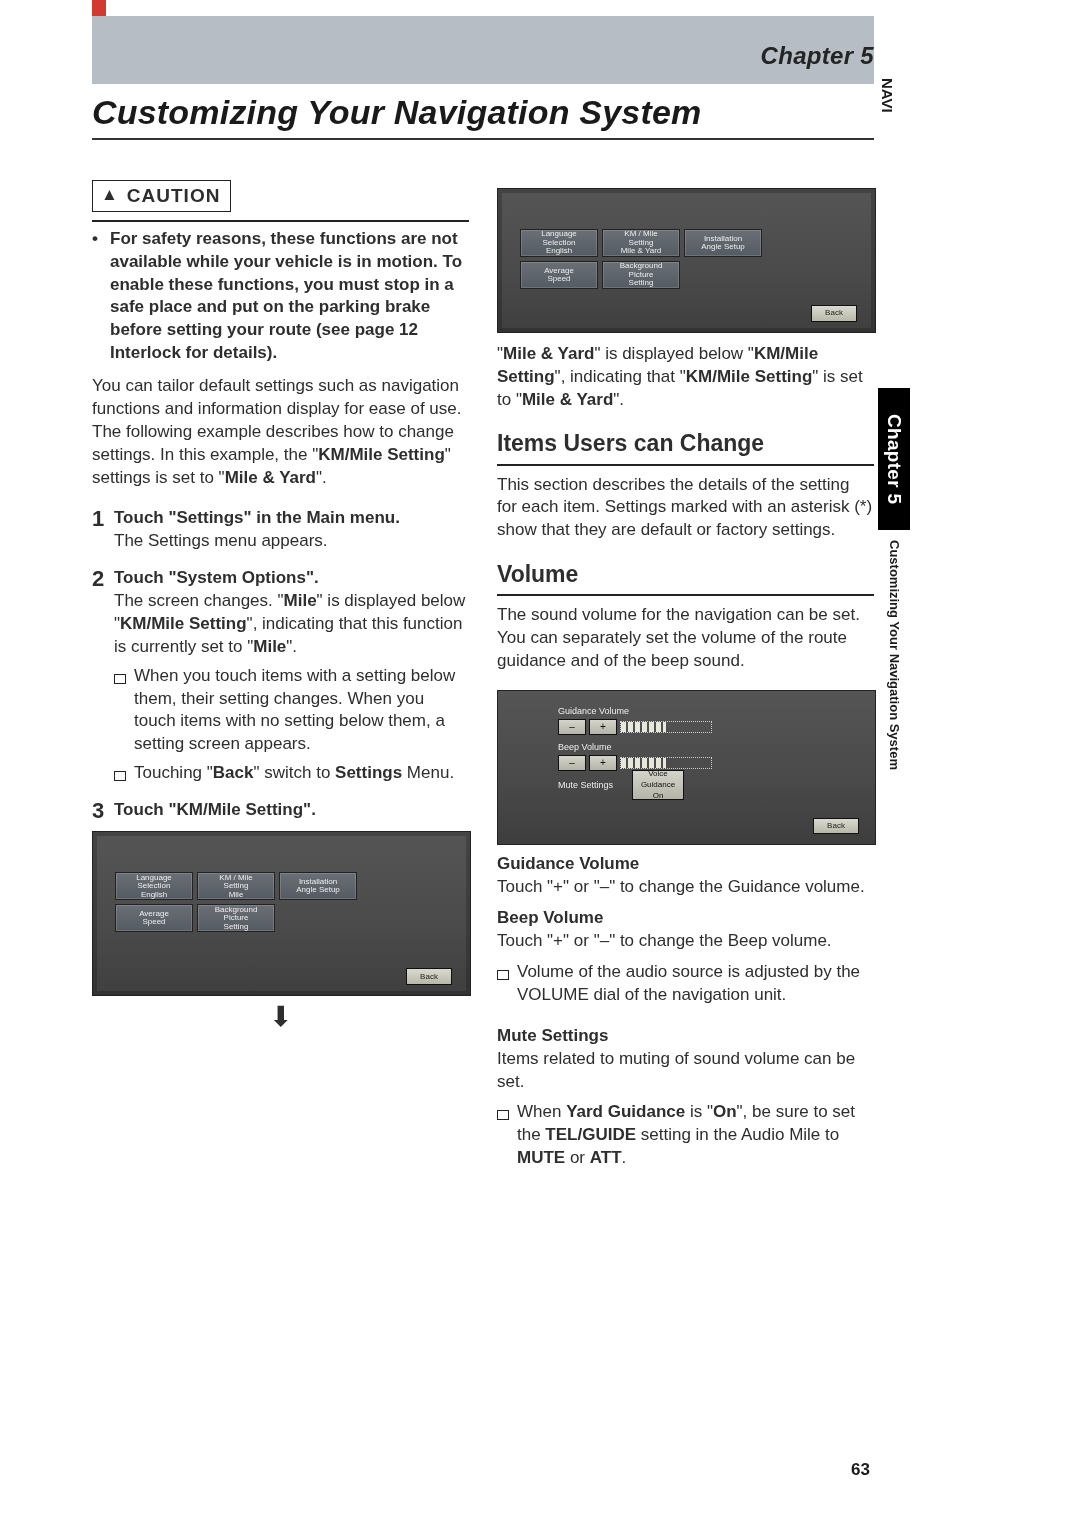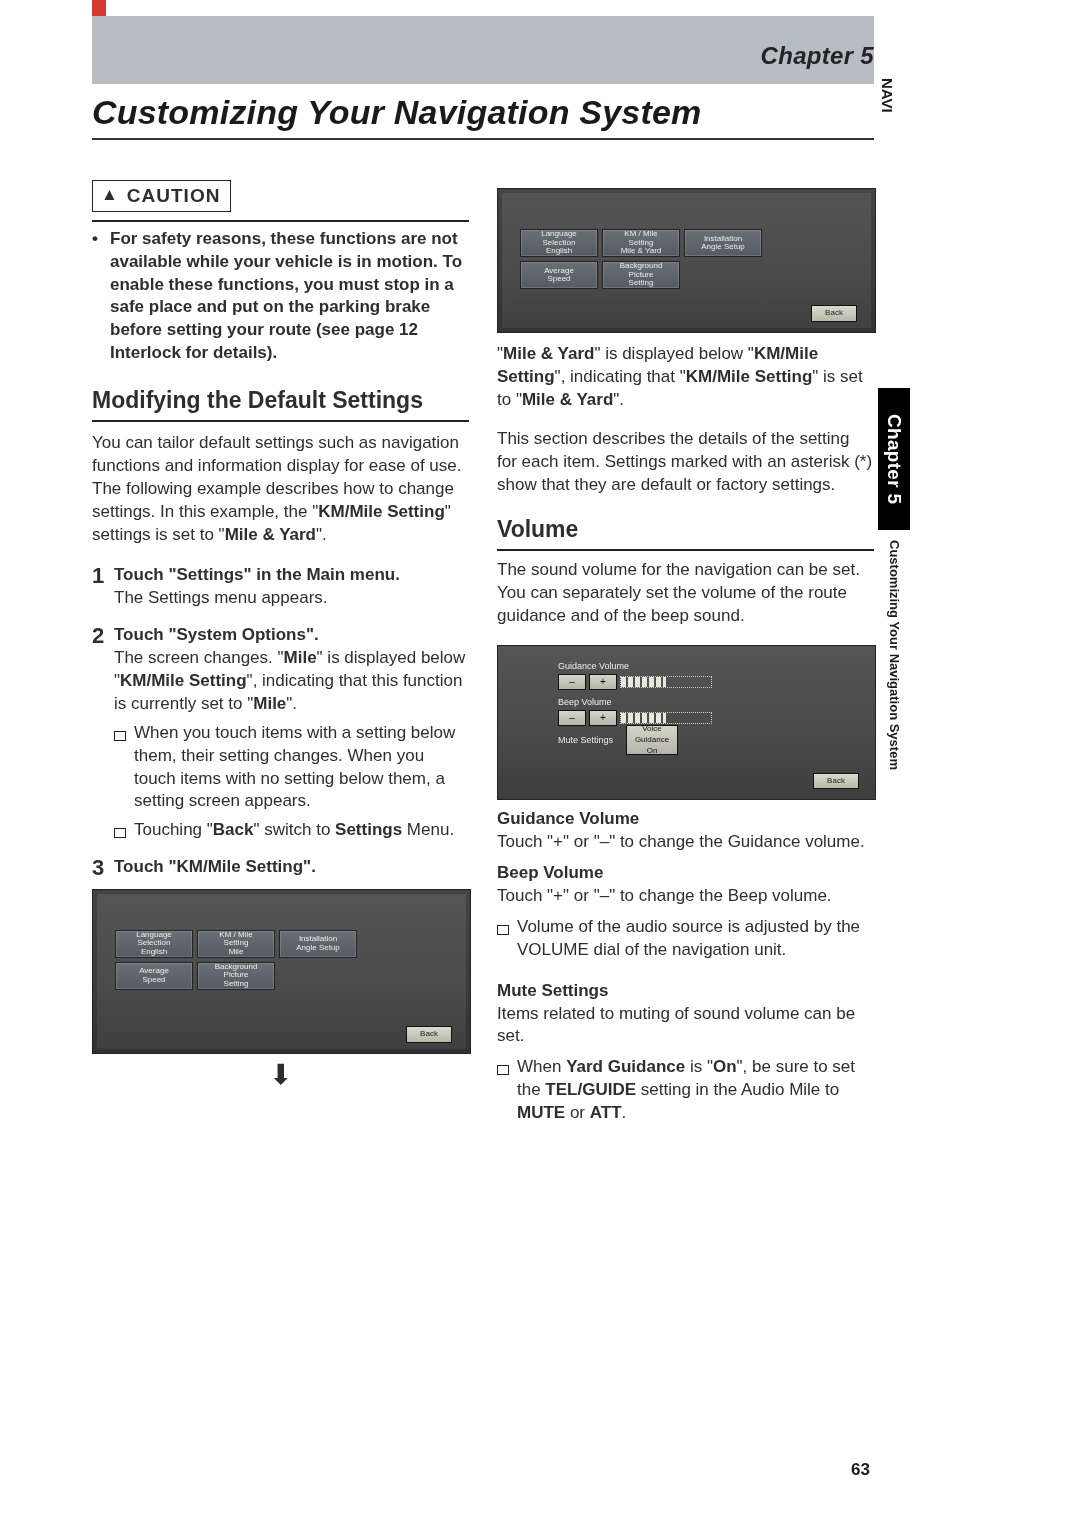--- a/index.html
+++ b/index.html
@@ -282,21 +282,20 @@
       <div class="caution">
         <span class="tri">▲</span>
         <span>CAUTION</span>
       </div>
       <hr class="hr-thick">
       <div class="bullet cb">
         <div class="dot">•</div>
         <div>For safety reasons, these functions are not available while your vehicle is in motion. To enable these functions, you must stop in a safe place and put on the parking brake before setting your route (see page 12 Interlock for details).</div>
       </div>
 
-      <div class="h2">Modifying the Default Settings</div>
 
       <p style="margin-top:10px">
         <span>You can tailor default settings such as navigation functions and information display for ease of use. The following example describes how to change settings. In this example, the "</span><b class="keyword">KM/Mile Setting</b><span>" settings is set to "</span><b class="keyword">Mile &amp; Yard</b><span>".</span>
       </p>
 
       <div class="step">
         <div class="num">1</div>
         <div class="body">
           <span class="lead">Touch "Settings" in the Main menu.</span><br>
           <span>The Settings menu appears.</span>
@@ -394,40 +393,41 @@
               <span>Setting</span>
             </div>
         </div>
         <div class="back">Back</div>
       </div>
 
       <p style="margin-top:10px">
         <span>"</span><b class="keyword">Mile &amp; Yard</b><span>" is displayed below "</span><b class="keyword">KM/Mile Setting</b><span>", indicating that "</span><b class="keyword">KM/Mile Setting</b><span>" is set to "</span><b class="keyword">Mile &amp; Yard</b><span>".</span>
       </p>
 
+      <div class="h3">Items Users can Change</div>
       <p style="margin-top:8px">This section describes the details of the setting for each item. Settings marked with an asterisk (*) show that they are default or factory settings.</p>
 
       <div class="h3">Volume</div>
       <p style="margin-top:8px">The sound volume for the navigation can be set. You can separately set the volume of the route guidance and of the beep sound.</p>
 
       <div class="vol-sim">
         <div class="lbl" style="top:14px">Guidance Volume</div>
         <div class="row" style="top:28px">
           <div class="sq">–</div>
           <div class="sq">+</div>
           <div class="bar"></div>
         </div>
         <div class="lbl" style="top:50px">Beep Volume</div>
         <div class="row" style="top:64px">
           <div class="sq">–</div>
           <div class="sq">+</div>
           <div class="bar"></div>
         </div>
         <div class="lbl" style="top:88px">Mute Settings</div>
-        <div class="row" style="top:86px;left:128px">
+        <div class="row" style="top:86px;left:134px">
           <div class="sq" style="width:50px;height:28px;flex-direction:column;font-size:8px">
             <span>Voice</span>
               <span>Guidance</span>
               <span>On</span>
           </div>
         </div>
         <div class="back2">Back</div>
       </div>
 
       <div class="subhead">Guidance Volume</div>

